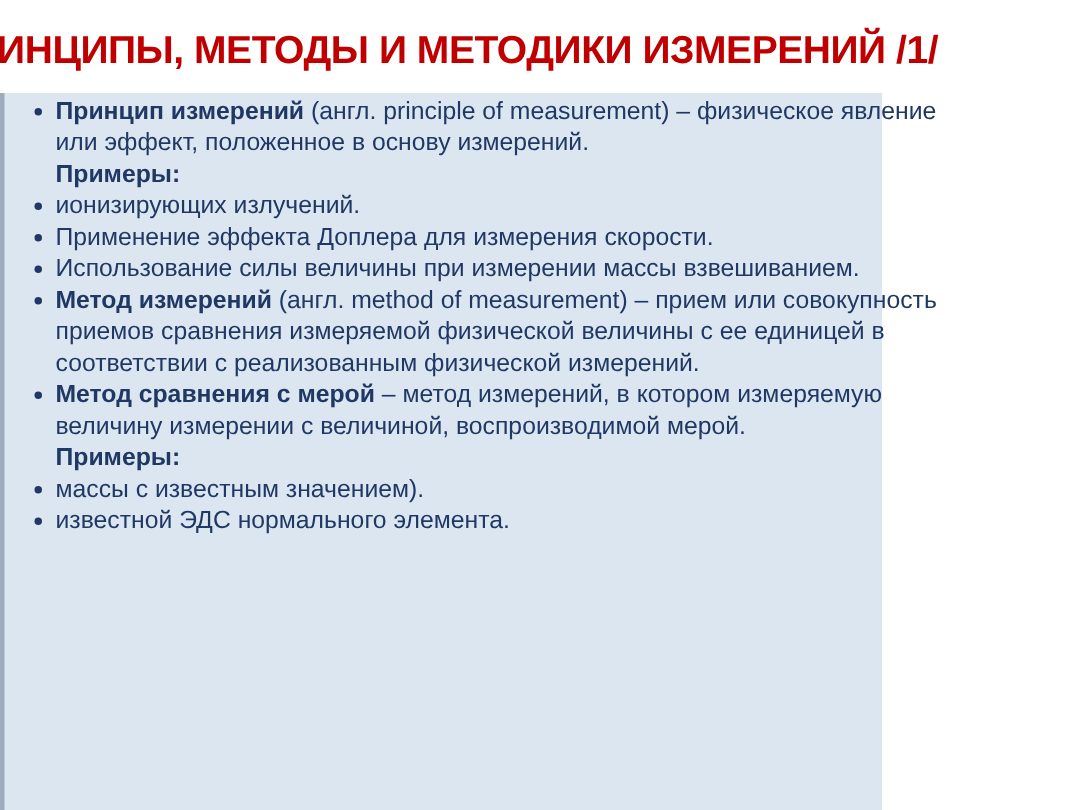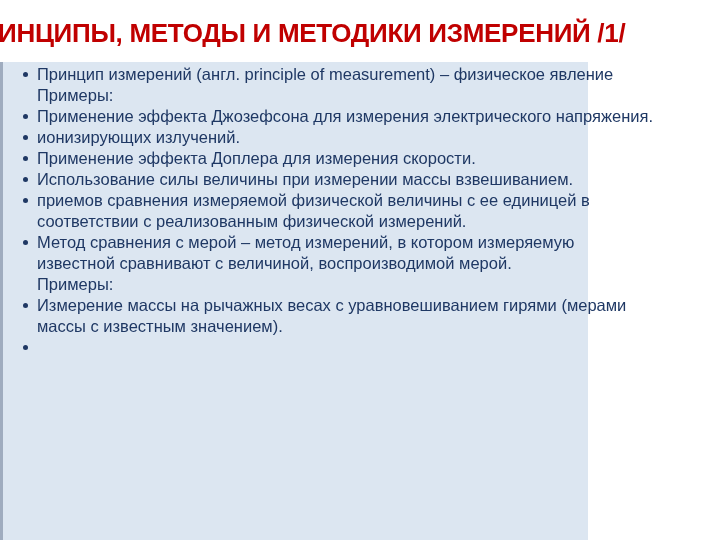--- a/index.html
+++ b/index.html
@@ -33,66 +33,64 @@
   .bullet-item { position: relative; padding-left: 15px; }
   .marker {
     position: absolute; left: 1px; top: 8px;
     width: 5px; height: 5px; border-radius: 50%;
     background: var(--body-text, #1F3864);
   }
   .line {
     font-size: 16.5px; line-height: 21px;
     white-space: nowrap;
   }
-  .line .b { font-weight: normal; }
+  .line .b { font-weight: bold; }
 </style>
 </head>
 <body>
 
 <div class="slide">
   <div class="title-area">
     <h1 class="title">ПРИНЦИПЫ, МЕТОДЫ И МЕТОДИКИ ИЗМЕРЕНИЙ /1/</h1>
   </div>
   <div class="content">
     <div class="bullet-list">
         <div class="bullet-item">
           <span class="marker"></span>
           <div class="line"><span class="b">Принцип измерений</span><span> (англ. principle of measurement) – физическое явление</span></div>
+          <div class="line"><span>или эффект, положенное в основу измерений.</span></div>
           <div class="line"><span class="b">Примеры:</span></div>
-        </div>
-        <div class="bullet-item">
-          <span class="marker"></span>
-          <div class="line"><span>Применение эффекта Джозефсона для измерения электрического напряжения.</span></div>
         </div>
         <div class="bullet-item">
           <span class="marker"></span>
           <div class="line"><span>ионизирующих излучений.</span></div>
         </div>
         <div class="bullet-item">
           <span class="marker"></span>
           <div class="line"><span>Применение эффекта Доплера для измерения скорости.</span></div>
         </div>
         <div class="bullet-item">
           <span class="marker"></span>
           <div class="line"><span>Использование силы величины при измерении массы взвешиванием.</span></div>
         </div>
         <div class="bullet-item">
           <span class="marker"></span>
+          <div class="line"><span class="b">Метод измерений</span><span> (англ. method of measurement) – прием или совокупность</span></div>
           <div class="line"><span>приемов сравнения измеряемой физической величины с ее единицей в</span></div>
           <div class="line"><span>соответствии с реализованным физической измерений.</span></div>
         </div>
         <div class="bullet-item">
           <span class="marker"></span>
           <div class="line"><span class="b">Метод сравнения с мерой</span><span> – метод измерений, в котором измеряемую</span></div>
-          <div class="line"><span>известной сравнивают с величиной, воспроизводимой мерой.</span></div>
+          <div class="line"><span>величину измерении с величиной, воспроизводимой мерой.</span></div>
           <div class="line"><span class="b">Примеры:</span></div>
         </div>
         <div class="bullet-item">
           <span class="marker"></span>
-          <div class="line"><span>Измерение массы на рычажных весах с уравновешиванием гирями (мерами</span></div>
           <div class="line"><span>массы с известным значением).</span></div>
         </div>
         <div class="bullet-item">
           <span class="marker"></span>
+          <div class="line"><span>известной ЭДС нормального элемента.</span></div>
         </div>
       </div>
   </div>
 </div>
 
 </body></html>

